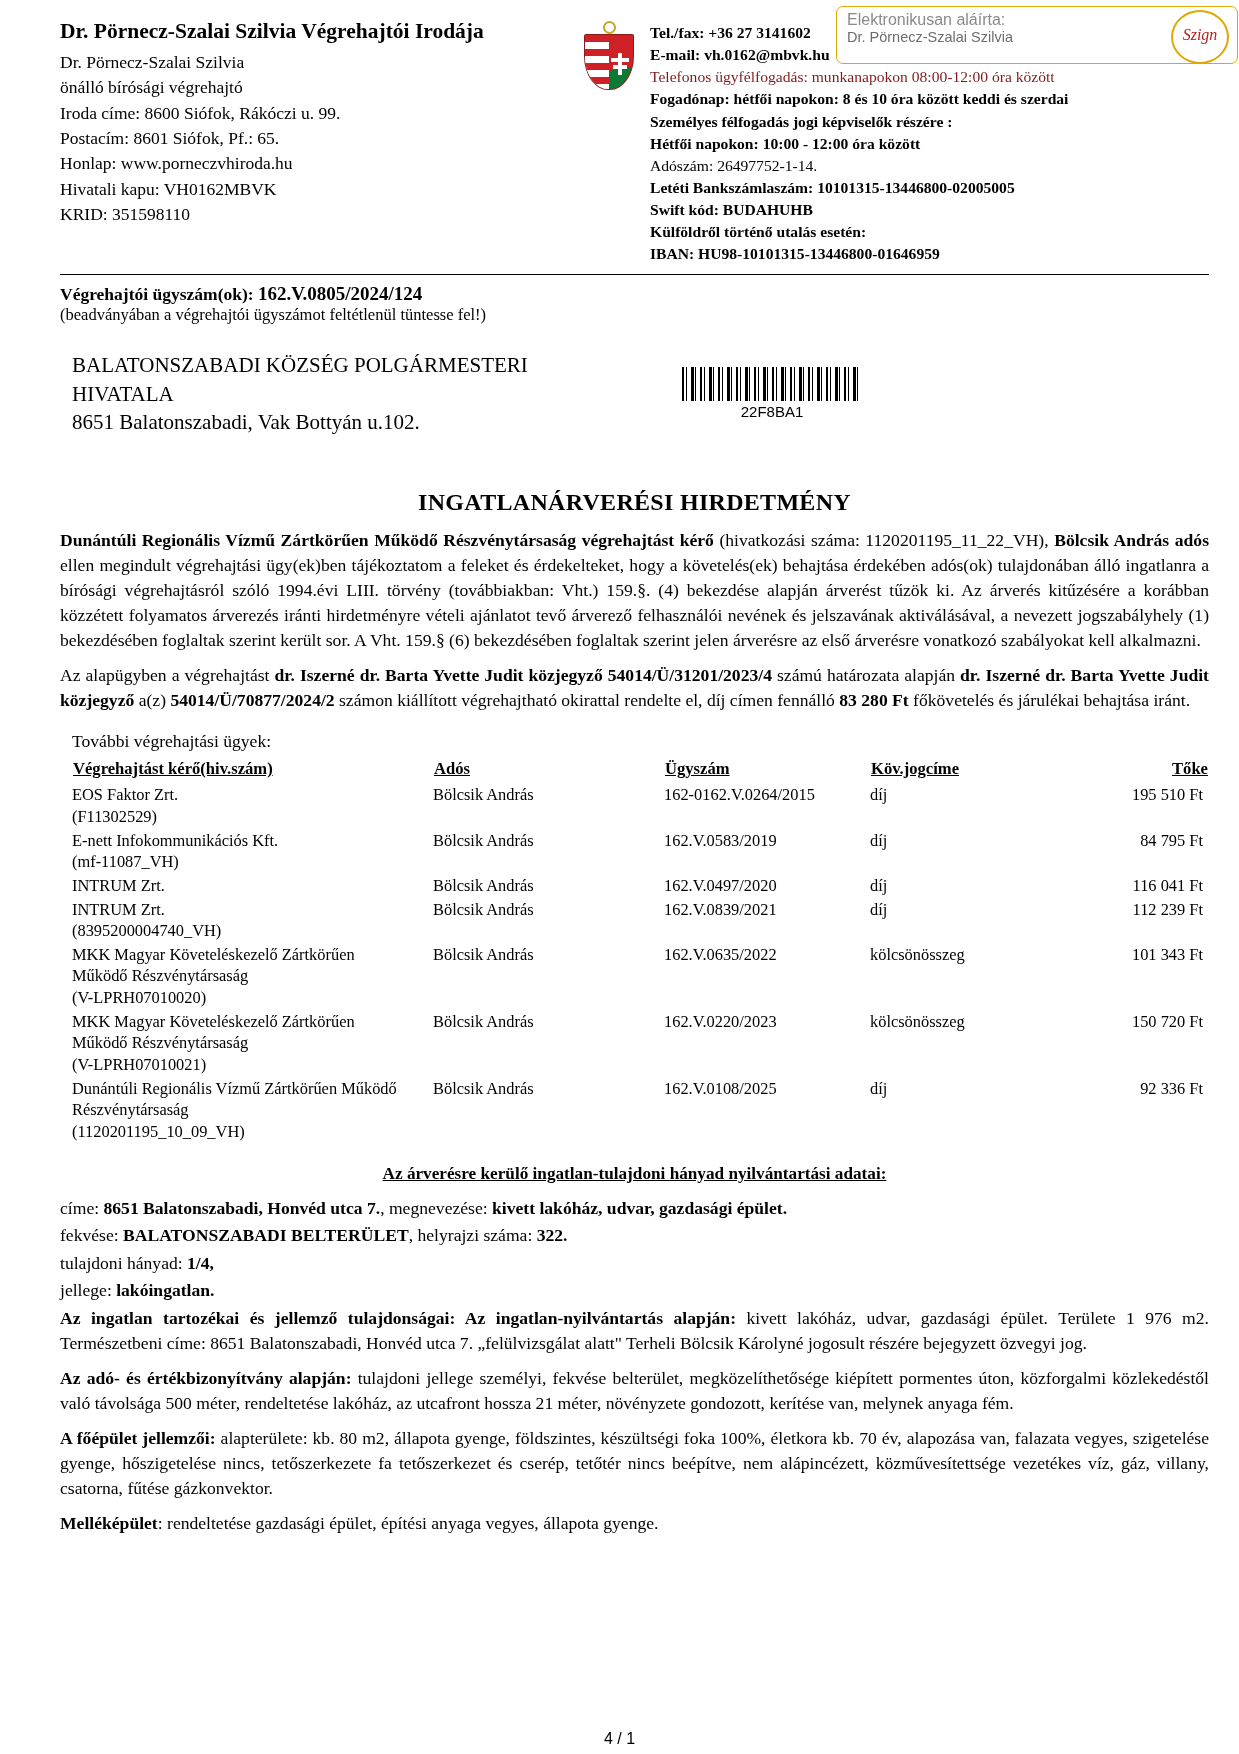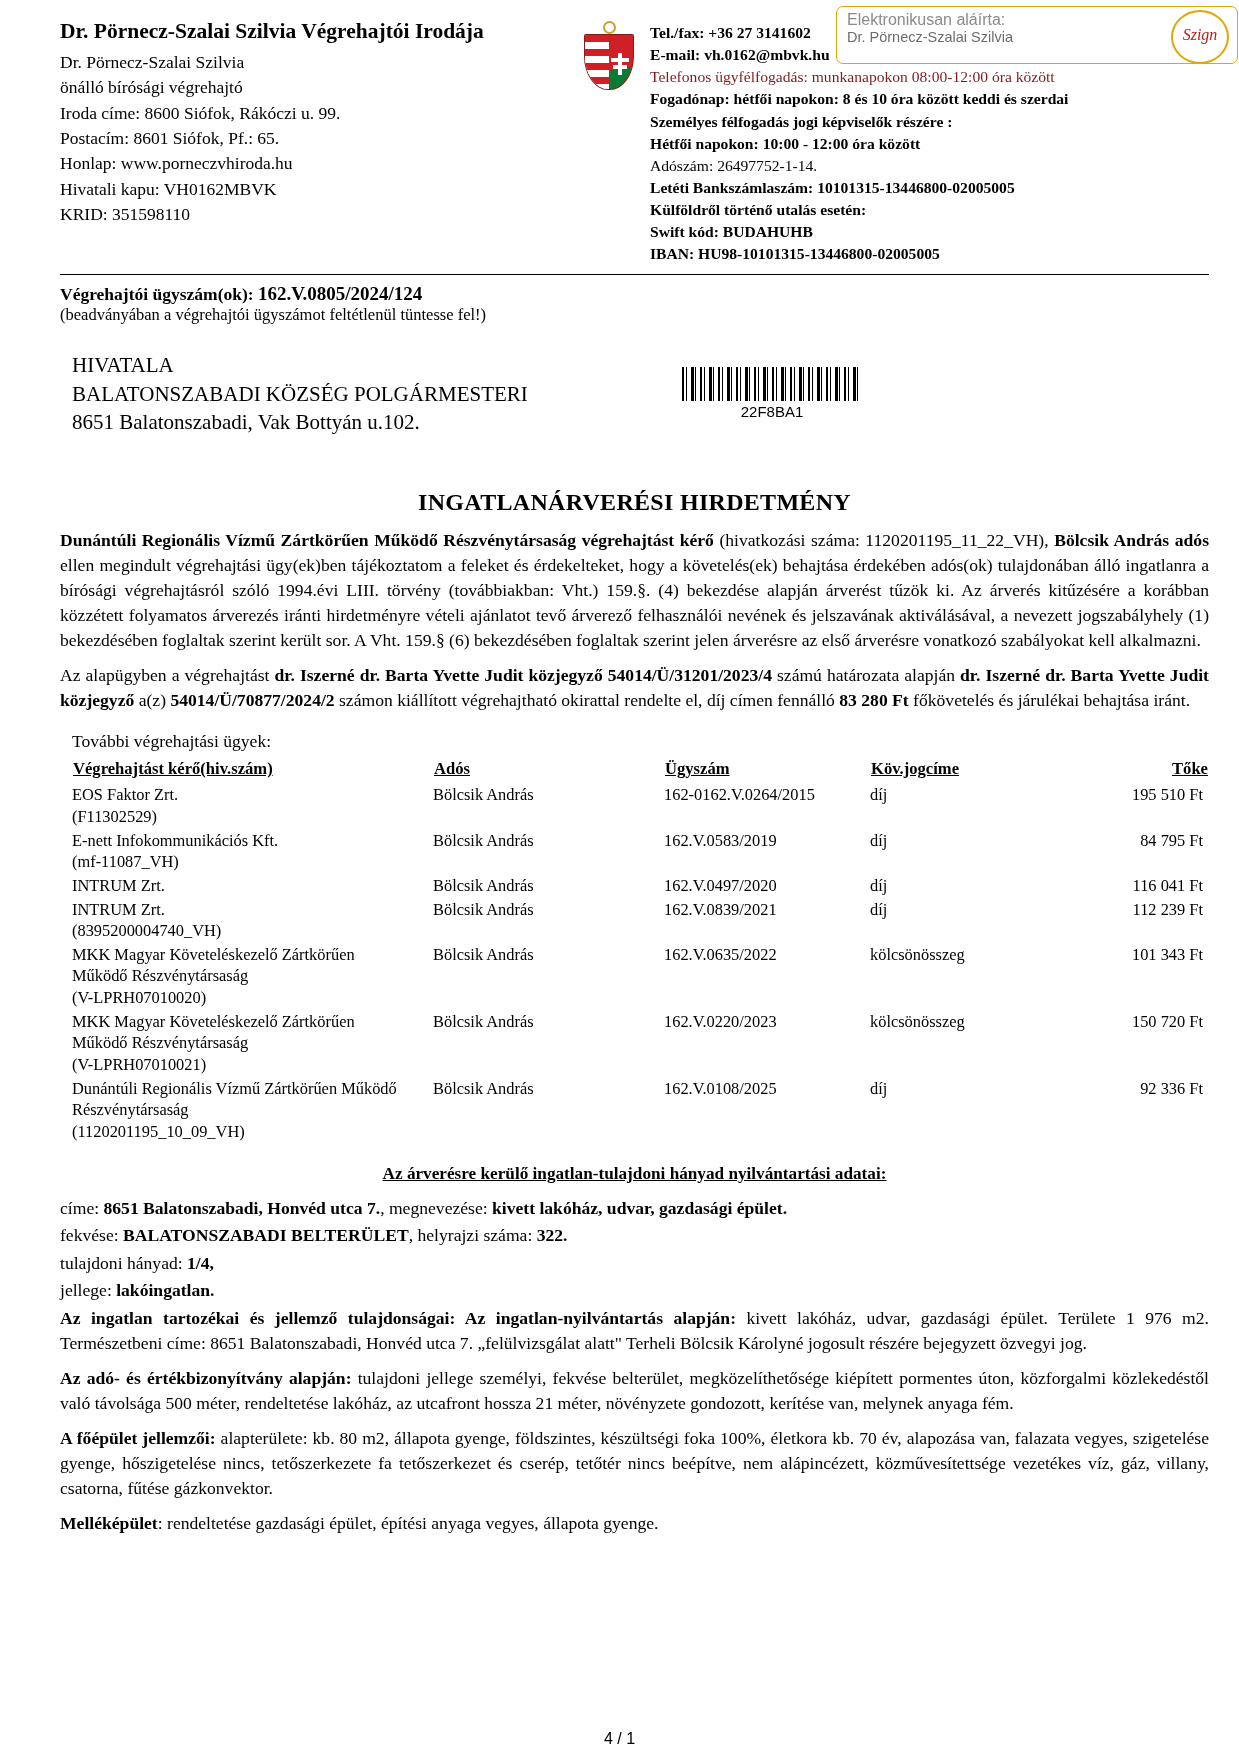--- a/index.html
+++ b/index.html
@@ -302,38 +302,38 @@
 
       <div class="lh-right">
         <div class="row b">Tel./fax: +36 27 3141602</div>
         <div class="row b">E-mail:  vh.0162@mbvk.hu</div>
         <div class="row grey">Telefonos ügyfélfogadás: munkanapokon 08:00-12:00 óra között</div>
         <div class="row b">Fogadónap: hétfői napokon: 8 és 10 óra között keddi és szerdai</div>
         <div class="row b">Személyes félfogadás jogi képviselők részére :</div>
         <div class="row b">Hétfői napokon:  10:00  - 12:00 óra között</div>
         <div class="row">Adószám: 26497752-1-14.</div>
         <div class="row b">Letéti Bankszámlaszám: 10101315-13446800-02005005</div>
+        <div class="row b">Swift kód: BUDAHUHB</div>
         <div class="row b">Külföldről történő utalás esetén:</div>
-        <div class="row b">Swift kód: BUDAHUHB</div>
-        <div class="row b">IBAN: HU98-10101315-13446800-02005005</div>
+        <div class="row b">IBAN: HU98-10101315-13446800-01646959</div>
       </div>
     </div>
 
     <hr class="rule">
 
     <div class="case-no">
       <b>Végrehajtói ügyszám(ok):</b>
       <span class="big">162.V.0805/2024/124</span>
     </div>
     <div class="case-sub">(beadványában a végrehajtói ügyszámot feltétlenül tüntesse fel!)</div>
 
     <div class="addr-wrap">
       <div class="addressee">
+        <div>BALATONSZABADI KÖZSÉG POLGÁRMESTERI</div>
         <div>HIVATALA</div>
-        <div>BALATONSZABADI KÖZSÉG POLGÁRMESTERI</div>
         <div>8651 Balatonszabadi, Vak Bottyán u.102.</div>
       </div>
       <div class="barcode-box">
         <div class="barcode"></div>
         <div class="barcode-num">22F8BA1</div>
       </div>
     </div>
 
     <h1 class="doc-title">INGATLANÁRVERÉSI HIRDETMÉNY</h1>
 

